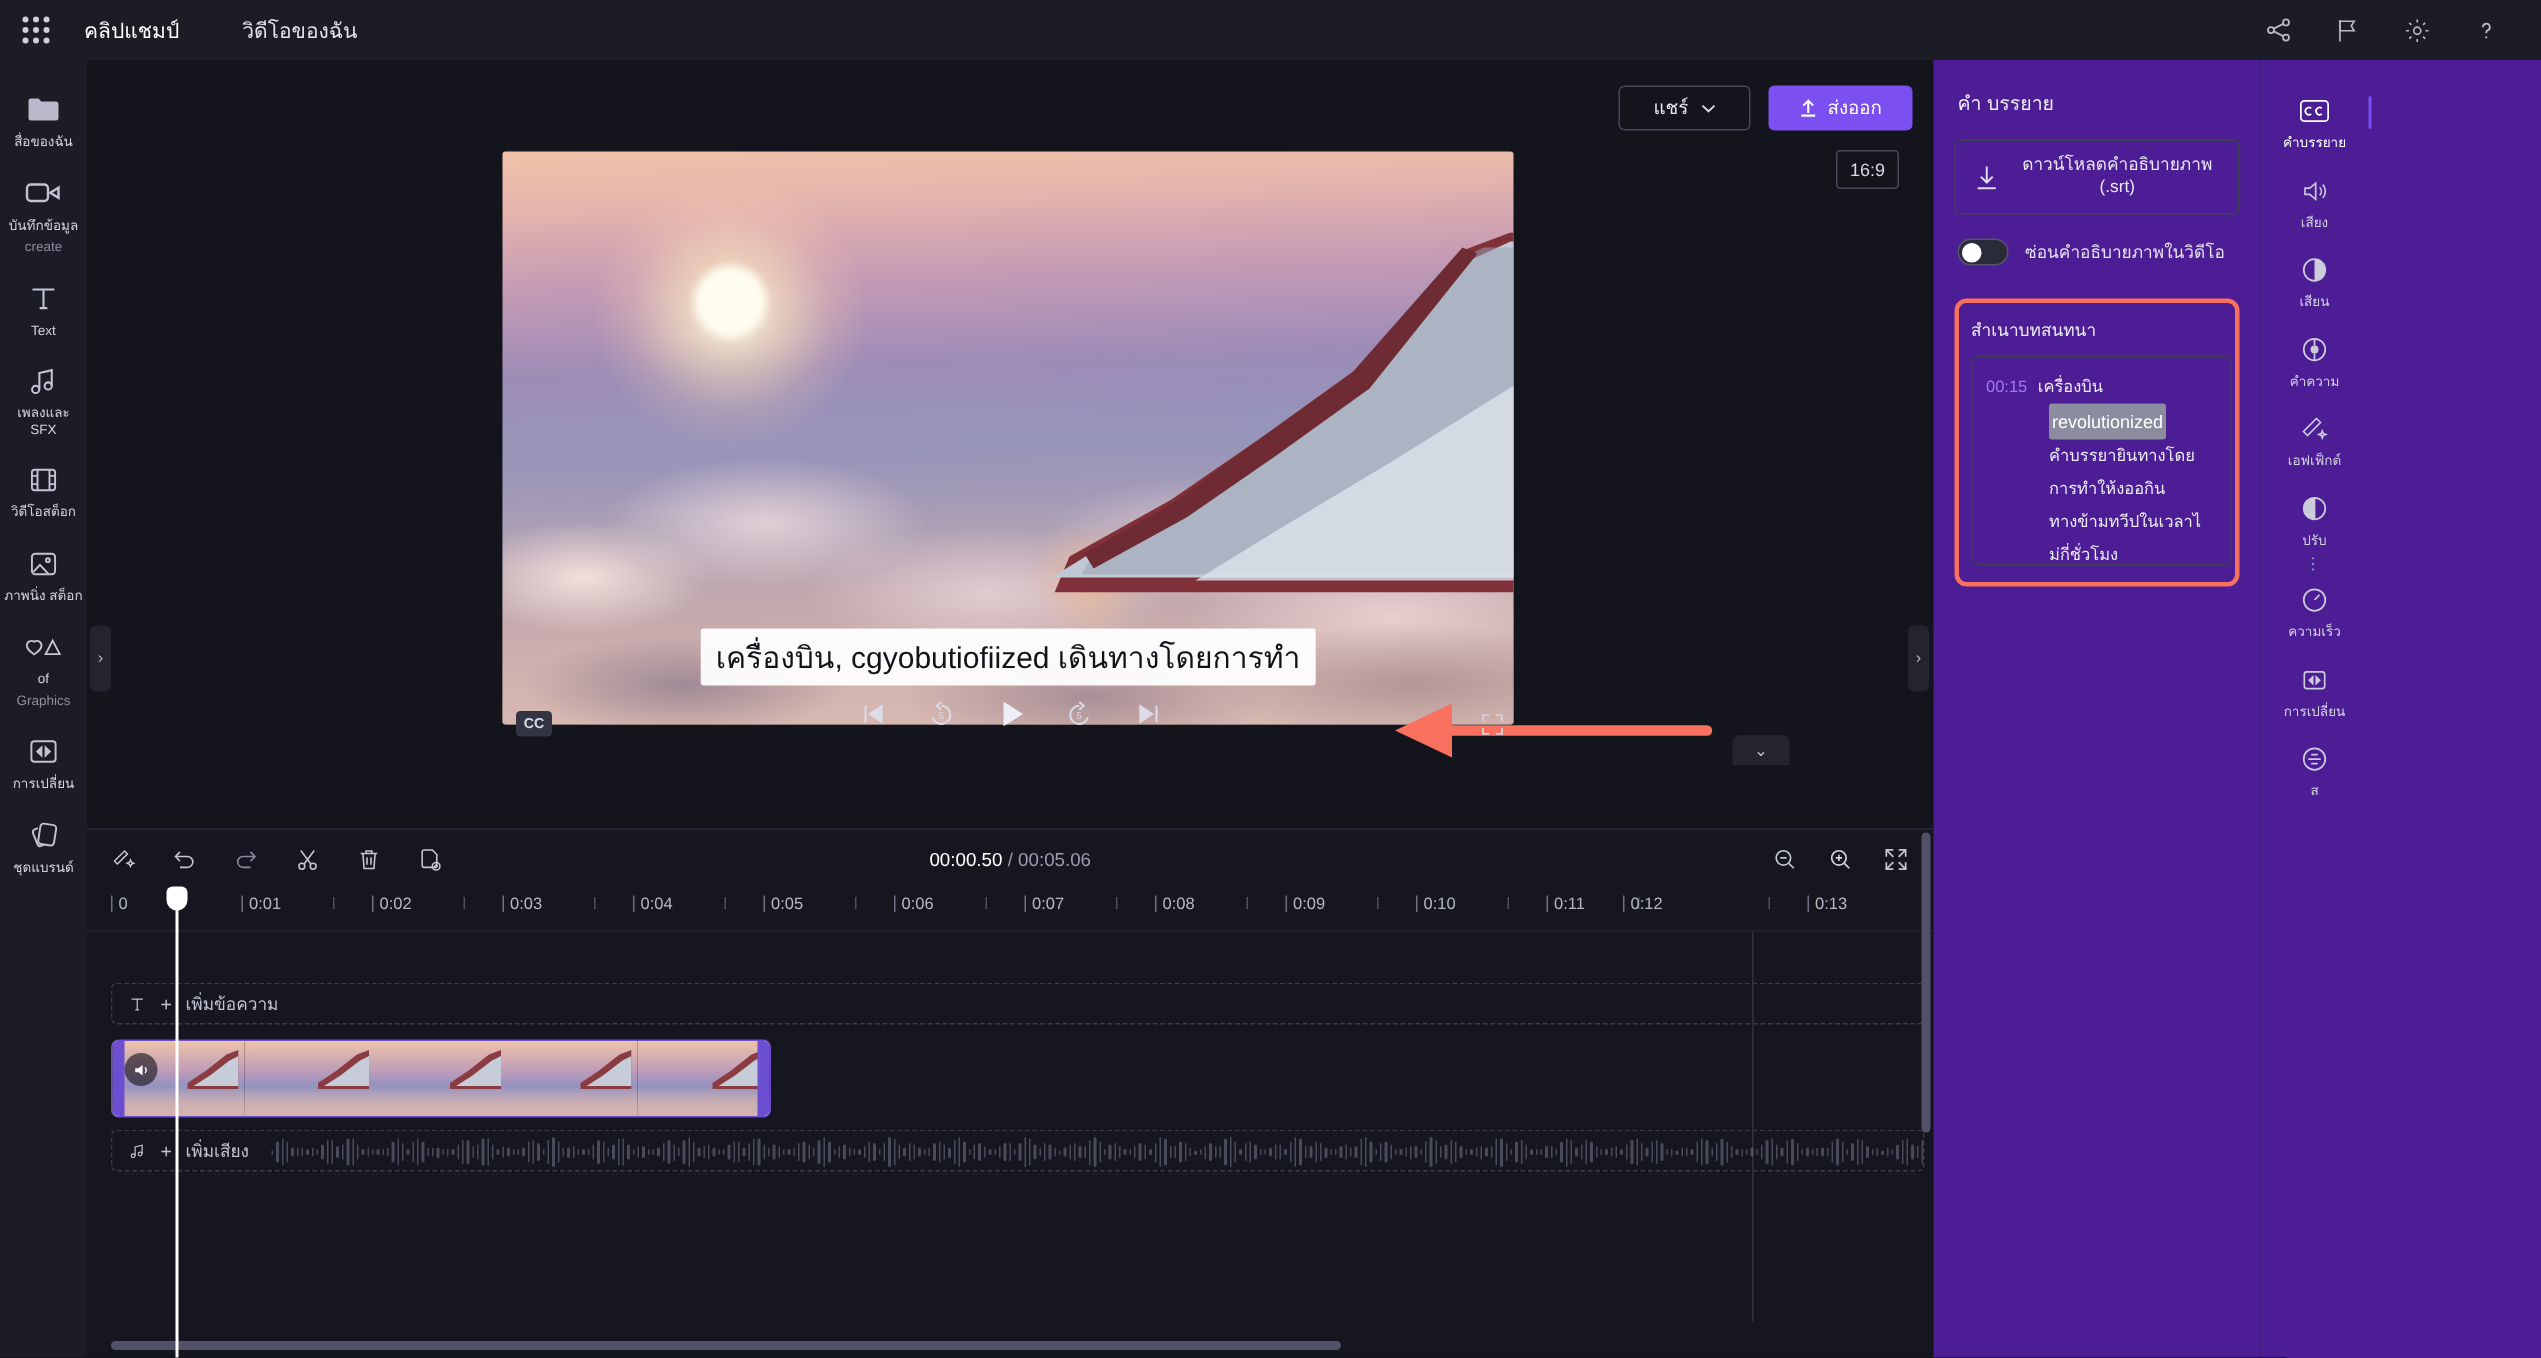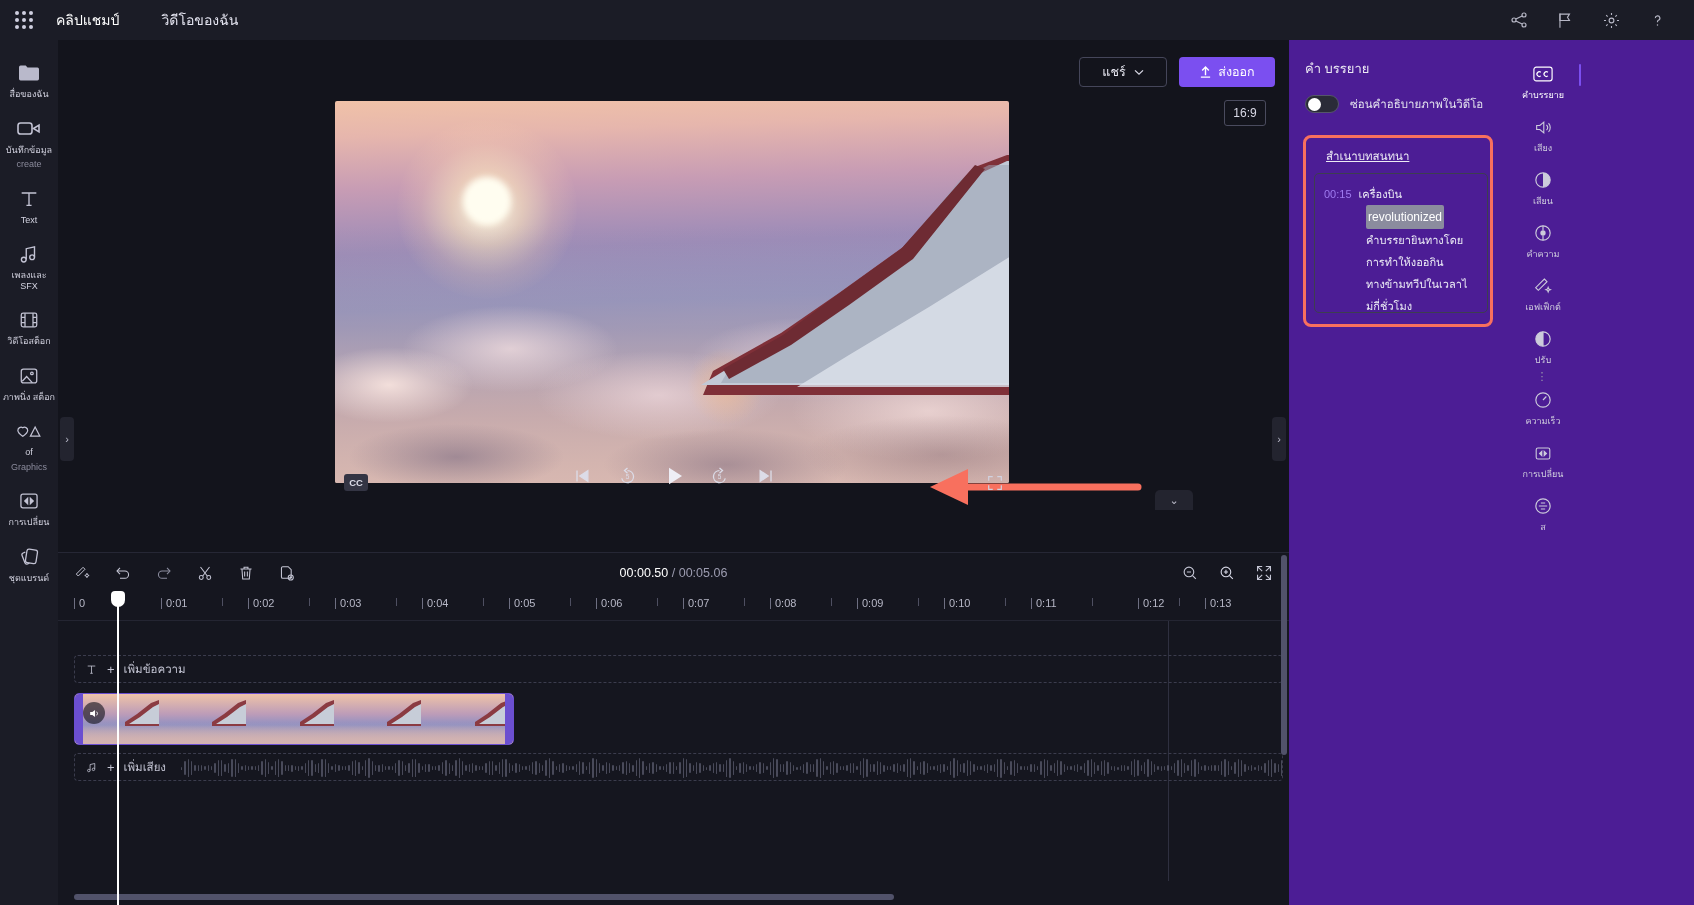--- a/index.html
+++ b/index.html
@@ -211,21 +211,21 @@
   .btn-download .txt { font-size: 11.5px; color: #e8e7f2; line-height: 15px; text-align: center; flex: 1; }
   .toggle-row { display: flex; align-items: center; gap: 11px; margin-top: 16px; padding-left: 2px; }
   .toggle { width: 34px; height: 18px; border-radius: 9px; background: #2a2b38; border: 1px solid #55566a; position: relative; cursor: pointer; }
   .toggle .knob { position: absolute; top: 2px; left: 2px; width: 13px; height: 13px; border-radius: 50%; background: #ffffff; }
   .toggle-row .lbl { font-size: 11.5px; color: #e3e2ee; }
 
   .transcript-wrap {
     position: relative; margin-top: 22px; width: 190px; height: 192px;
     border: 3px solid #f8705e; border-radius: 8px; padding: 8px 8px 0;
   }
-  .tr-title { font-size: 11.5px; color: #eceaf4; margin: 1px 0 8px 12px; text-decoration: underline; }
+  .tr-title { font-size: 11.5px; color: #eceaf4; margin: 1px 0 8px 0; }
   .tr-box {
     width: 174px; height: 140px; border: 1px solid #3d3e50; border-radius: 5px;
     padding: 9px 8px 0 9px; overflow: hidden;
   }
   .tr-line { display: flex; gap: 7px; font-size: 11px; line-height: 22px; color: #e9e8f3; }
   .tr-ts { color: #9f7bf0; font-size: 11px; }
   .tr-text { color: #ececf6; }
   .tr-sel { background: #8b8c9e; color: #ffffff; padding: 1px 2px; border-radius: 2px; font-size: 12px; }
   .tr-indent { padding-left: 42px; }
 
@@ -424,20 +424,21 @@
       <div class="cloudlayer"></div>
       <div class="cloud-dark"></div>
       <div class="flare"></div>
       <svg class="wing" viewBox="0 0 330 240">
         <path d="M318 0 286 12 214 92 150 138 92 178 24 216l-10 24h330V0z" fill="#7f3038"></path>
         <path d="M318 6 292 18 222 96 156 142 98 182 38 214 12 230h318V6z" fill="#c2c9d6"></path>
         <path d="M300 10 272 24 208 100 146 146 92 184 40 214l-8 14h296V10z" fill="#9aa3b4" opacity=".55"></path>
         <path d="M330 96 240 152 160 200 108 232h222z" fill="#dfe4ec" opacity=".8"></path>
         <path d="M296 14 286 10 212 94 148 140 94 180 34 214l6 10 62-34 58-40 64-46z" fill="#6e2b33"></path>
       </svg>
+      <div class="caption-overlay">เครื่องบิน, cgyobutiofiized เดินทางโดยการทำ</div>
     </div>
 
     <svg class="arrow-anno" viewBox="0 0 222 46">
       <path d="M218 23H44" stroke="#f8705e" stroke-width="7" stroke-linecap="round" fill="none"></path>
       <path d="M10 23 48 5v36z" fill="#f8705e"></path>
     </svg>
   </div>
 
   <div class="player">
     <div class="cc-pill">
@@ -575,21 +576,21 @@
       <div class="tick" style="left:625px"><span class="bar"></span><span>0:07</span></div>
       <div class="minortick" style="left:686px"></div>
       <div class="tick" style="left:712px"><span class="bar"></span><span>0:08</span></div>
       <div class="minortick" style="left:773px"></div>
       <div class="tick" style="left:799px"><span class="bar"></span><span>0:09</span></div>
       <div class="minortick" style="left:860px"></div>
       <div class="tick" style="left:886px"><span class="bar"></span><span>0:10</span></div>
       <div class="minortick" style="left:947px"></div>
       <div class="tick" style="left:973px"><span class="bar"></span><span>0:11</span></div>
       <div class="minortick" style="left:1034px"></div>
-      <div class="tick" style="left:1080px"><span class="bar"></span><span>0:12</span></div>
+      <div class="tick" style="left:1024px"><span class="bar"></span><span>0:12</span></div>
       <div class="minortick" style="left:1121px"></div>
       <div class="tick" style="left:1147px"><span class="bar"></span><span>0:13</span></div>
     </div>
 
     <div class="endline"></div>
     <div class="playhead"></div>
 
     <div class="track-text">
       <svg width="13" height="13" viewBox="0 0 24 24" fill="none" stroke="#c2c3d2" stroke-width="1.5">
         <path d="M5 5.6h14M12 5.6V19M9.6 19h4.8"></path>
@@ -991,20 +992,29 @@
     </div>
     <div class="vscroll">
       <div class="thumbbar"></div>
     </div>
   </div>
 
   <div class="rightpanel">
     <div class="rp-title">คำ บรรยาย</div>
 
 
+    <div class="btn-download">
+      <svg width="17" height="19" viewBox="0 0 18 20" fill="none" stroke="#dedde9" stroke-width="1.4">
+        <path d="M9 2v11M4.8 9.2 9 13.4l4.2-4.2M2.6 17.4h12.8"></path>
+      </svg>
+      <div class="txt">
+        <div>ดาวน์โหลดคำอธิบายภาพ</div>
+        <div>(.srt)</div>
+      </div>
+    </div>
 
     <div class="toggle-row">
       <div class="toggle">
           <div class="knob"></div>
         </div>
       <span class="lbl">ซ่อนคำอธิบายภาพในวิดีโอ</span>
     </div>
 
     <div class="transcript-wrap">
       <div class="tr-title">สำเนาบทสนทนา</div>

